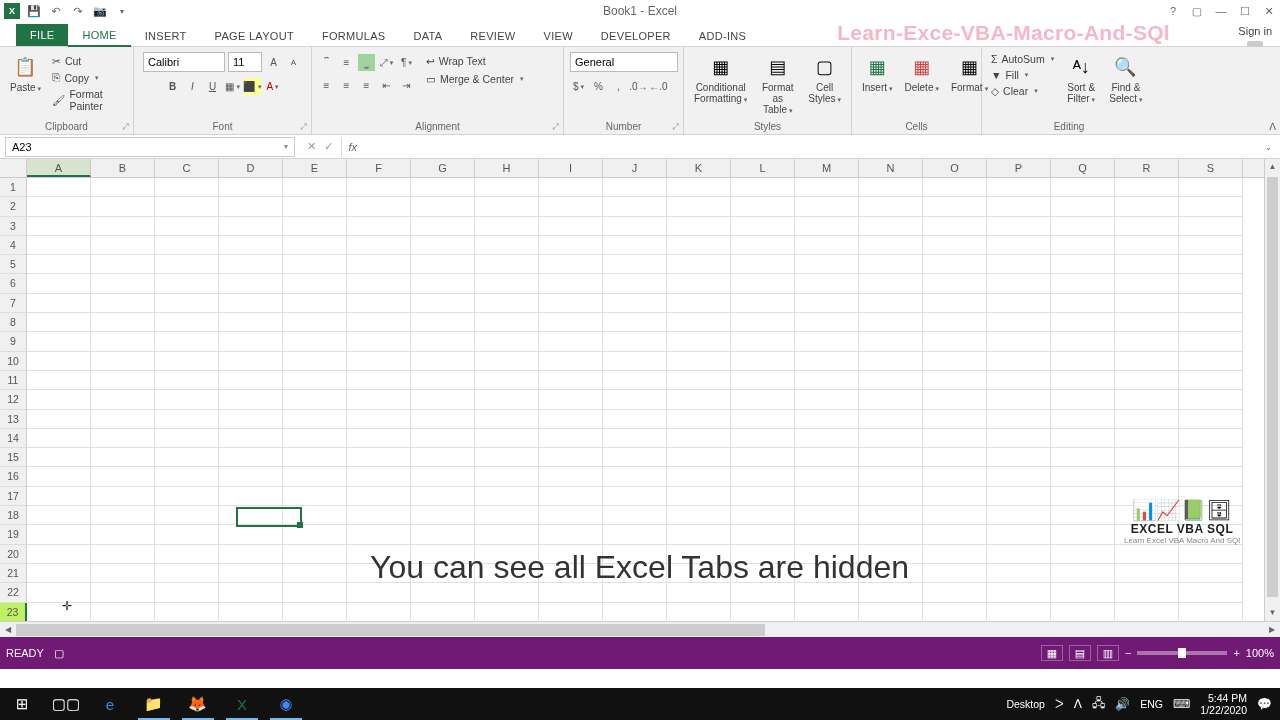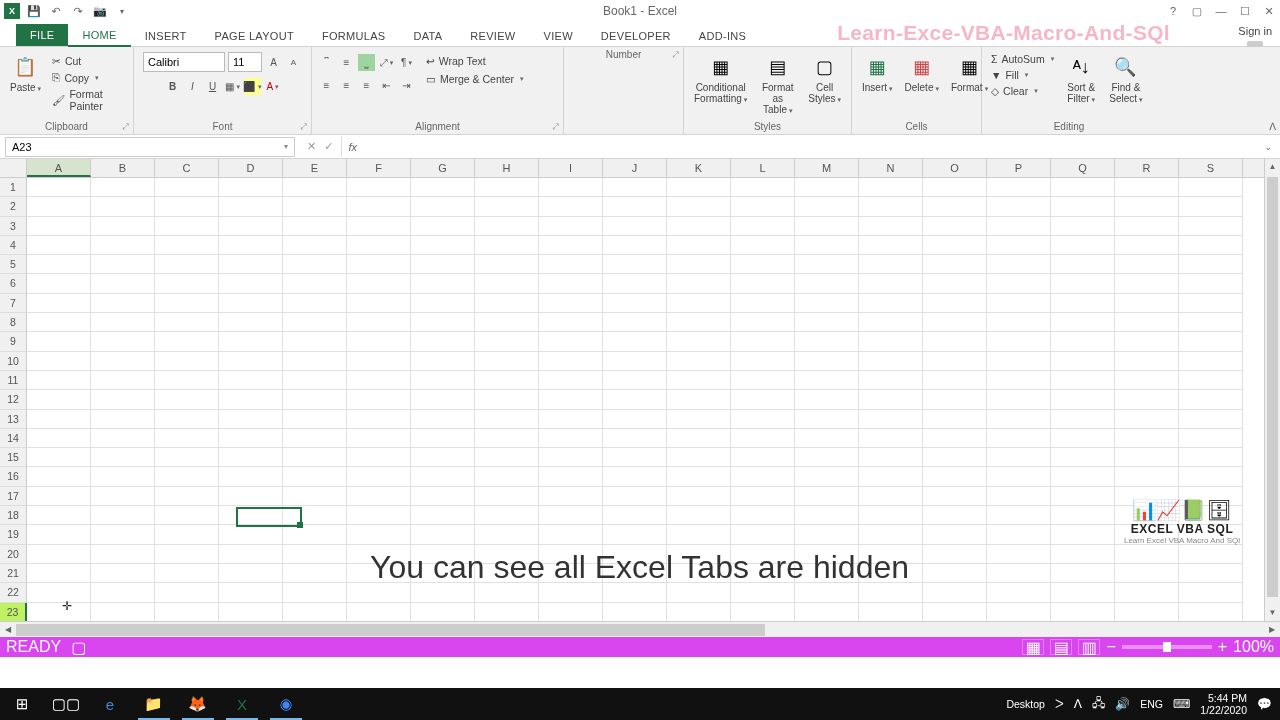--- a/index.html
+++ b/index.html
@@ -73,21 +73,21 @@
 .logo-stamp .t2 { font-size:8px; color:#888;}
 .cursor-cross { position:absolute; font-size:12px; color:#222;}
 
 
 .hscroll-area { height:16px; background:#f0f0f0; border-top:1px solid #ccc; display:flex; align-items:center;}
 .hscroll-btn { width:16px; text-align:center; font-size:8px; color:#666;}
 .hscroll-track { flex:1; height:12px; position:relative;}
 .hscroll-thumb { position:absolute; left:0; width:60%; top:0; bottom:0; background:#cdcdcd;}
 
 
-.statusbar { height:20px; background:#d946ef; color:#fff; display:flex; align-items:center; font-size:16px; padding:0 6px;}
+.statusbar { height:32px; background:#701a75; color:#fff; display:flex; align-items:center; font-size:11px; padding:0 6px;}
 .status-left { display:flex; align-items:center; gap:10px;}
 .status-right { margin-left:auto; display:flex; align-items:center; gap:6px;}
 .view-btn { width:22px; height:16px; display:flex; align-items:center; justify-content:center; border:1px solid rgba(255,255,255,.3);}
 .zoom-slider { width:90px; height:4px; background:rgba(255,255,255,.4); position:relative;}
 .zoom-slider .tick { position:absolute; left:50%; top:-3px; width:1px; height:10px; background:#fff;}
 .zoom-slider .knob { position:absolute; left:50%; top:-3px; width:8px; height:10px; background:#fff; transform:translateX(-50%);}
 
 
 .taskbar { position:absolute; bottom:0; left:0; right:0; height:32px; background:#111; display:flex; align-items:center;}
 .task-item { width:44px; height:32px; display:flex; align-items:center; justify-content:center; color:#fff; font-size:15px; position:relative;}
@@ -216,20 +216,30 @@
         <div class="hbtn dropdown-arrow">
             <span>▭</span>
             <span>Merge &amp; Center</span>
           </div>
       </div>
     </div>
     <div class="group-label"><span>Alignment</span><span class="launcher">⤢</span></div>
   </div>
 
   <div class="group" style="width:120px;">
+    <div class="group-body col" style="gap:6px;">
+      <input class="small-input" style="width: 108px;" value="General">
+      <div class="row">
+        <span class="mini-btn dropdown-arrow">$</span>
+        <span class="mini-btn">%</span>
+        <span class="mini-btn">,</span>
+        <span class="mini-btn">.0→</span>
+        <span class="mini-btn">←.0</span>
+      </div>
+    </div>
     <div class="group-label"><span>Number</span><span class="launcher">⤢</span></div>
   </div>
 
   <div class="group" style="width:168px;">
     <div class="group-body">
       <div class="vbtn">
           <div class="vbtn-icon">▦</div>
           <div class="vbtn-label dropdown-arrow" style="white-space:pre-line;">Conditional
 Formatting</div>
         </div>

